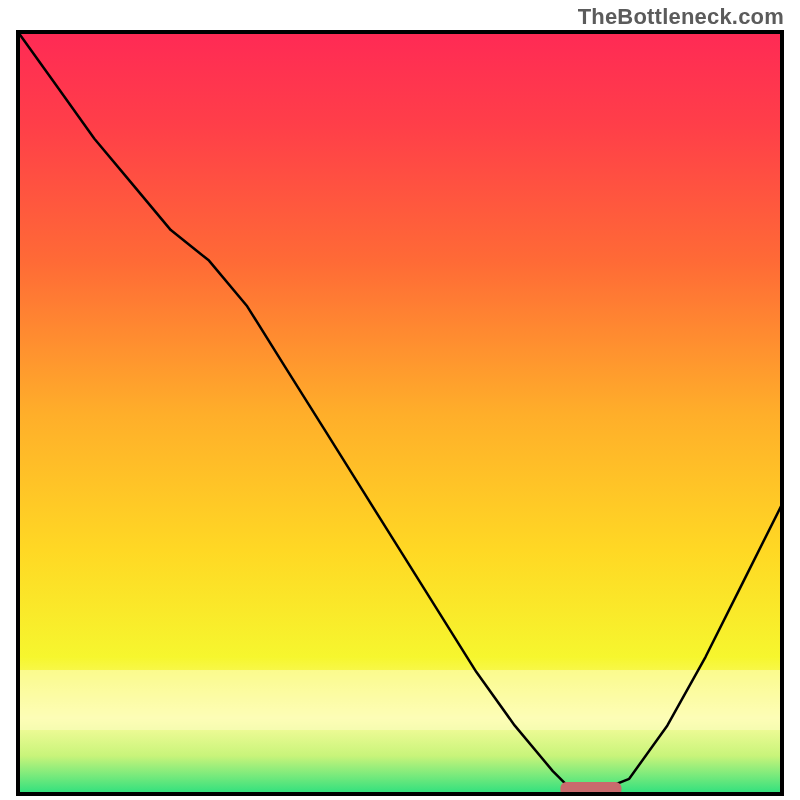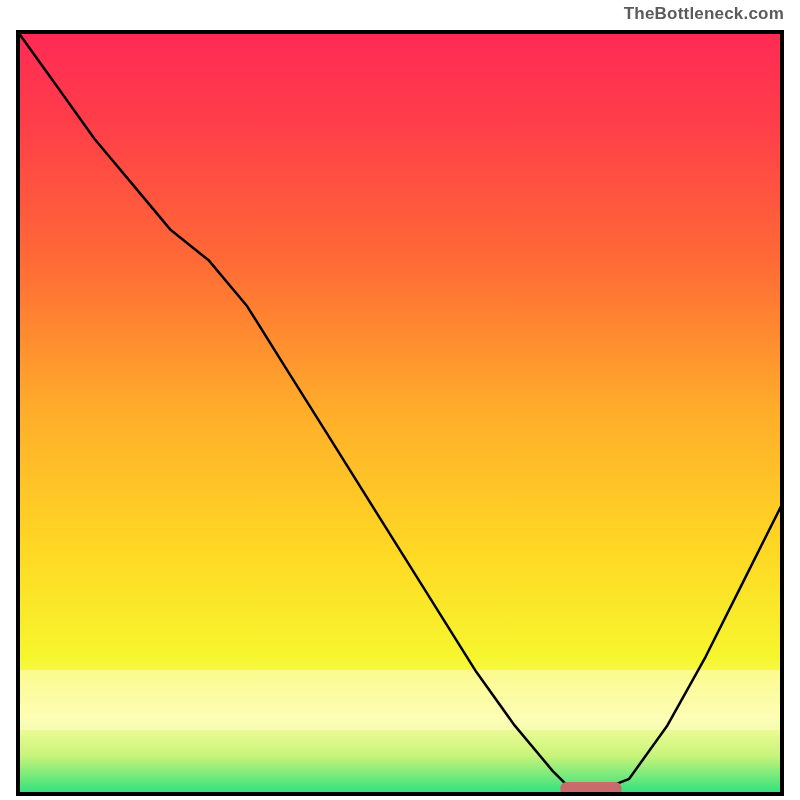--- a/index.html
+++ b/index.html
@@ -12,21 +12,21 @@
   }
   .container {
     position: relative;
     width: 800px;
     height: 800px;
   }
   .watermark {
     position: absolute;
     top: 4px;
     right: 16px;
-    font-size: 17px;
+    font-size: 22px;
     font-weight: 600;
     color: #5b5b5b;
     letter-spacing: 0.2px;
   }
   svg.chart {
     position: absolute;
     top: 30px;
     left: 16px;
     width: 768px;
     height: 766px;

